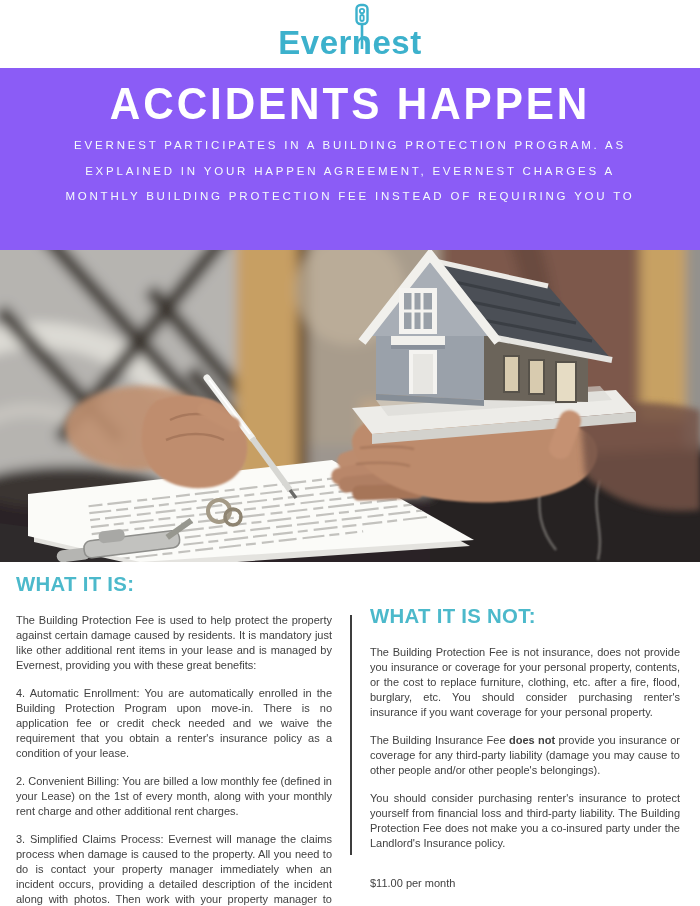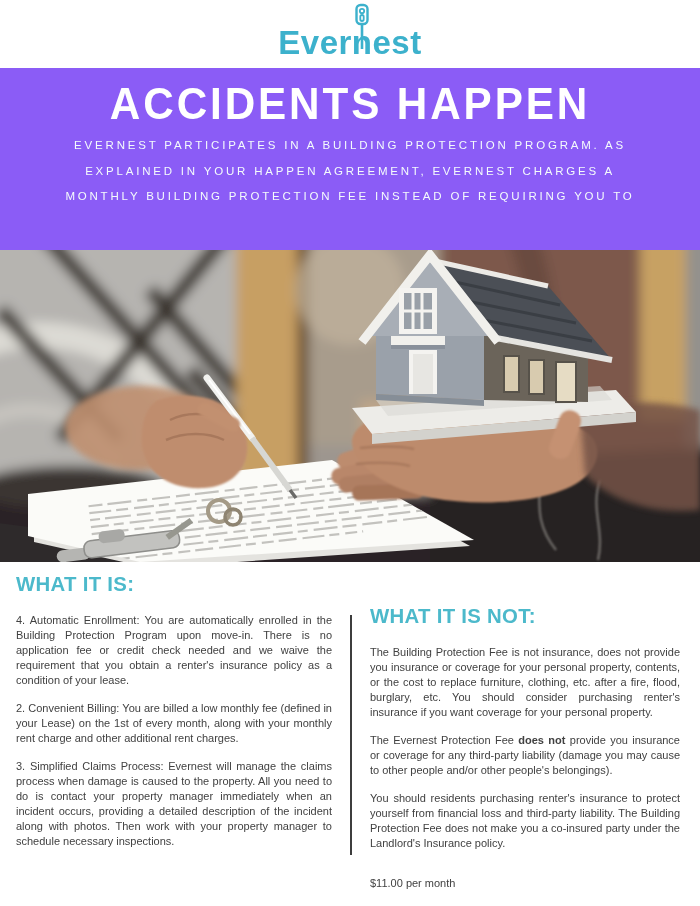--- a/index.html
+++ b/index.html
@@ -176,29 +176,30 @@
         </g>
         <rect x="196" y="160" width="46" height="14" rx="7" fill="#c29070" transform="rotate(28 219 167)" filter="url(#b1)"></rect>
       </g>
     </svg>
   </div>
 
   <section class="content">
 
     <div class="col col-left">
       <h2 class="col-heading">WHAT IT IS:</h2>
+      <p>The Building Protection Fee is used to help protect the property against certain damage caused by residents. It is mandatory just like other additional rent items in your lease and is managed by Evernest, providing you with these great benefits:</p>
       <p>4. Automatic Enrollment: You are automatically enrolled in the Building Protection Program upon move-in. There is no application fee or credit check needed and we waive the requirement that you obtain a renter's insurance policy as a condition of your lease.</p>
       <p>2. Convenient Billing: You are billed a low monthly fee (defined in your Lease) on the 1st of every month, along with your monthly rent charge and other additional rent charges.</p>
       <p>3. Simplified Claims Process: Evernest will manage the claims process when damage is caused to the property. All you need to do is contact your property manager immediately when an incident occurs, providing a detailed description of the incident along with photos. Then work with your property manager to schedule necessary inspections.</p>
     </div>
 
     <div class="divider"></div>
 
     <div class="col col-right">
       <h2 class="col-heading">WHAT IT IS NOT:</h2>
       <p>The Building Protection Fee is not insurance, does not provide you insurance or coverage for your personal property, contents, or the cost to replace furniture, clothing, etc. after a fire, flood, burglary, etc. You should consider purchasing renter's insurance if you want coverage for your personal property.</p>
-      <p><span>The Evernest Protection Fee </span><b>does not</b><span> provide you insurance or coverage for any third-party liability (damage you may cause to other people and/or other people's belongings).</span></p>
-      <p>You should residents purchasing renter's insurance to protect yourself from financial loss and third-party liability. The Building Protection Fee does not make you a co-insured party under the Landlord's Insurance policy.</p>
+      <p><span>The Building Insurance Fee </span><b>does not</b><span> provide you insurance or coverage for any third-party liability (damage you may cause to other people and/or other people's belongings).</span></p>
+      <p>You should consider purchasing renter's insurance to protect yourself from financial loss and third-party liability. The Building Protection Fee does not make you a co-insured party under the Landlord's Insurance policy.</p>
       <p class="price">$11.00 per month</p>
     </div>
 
   </section>
 </div>
 
 </body></html>

